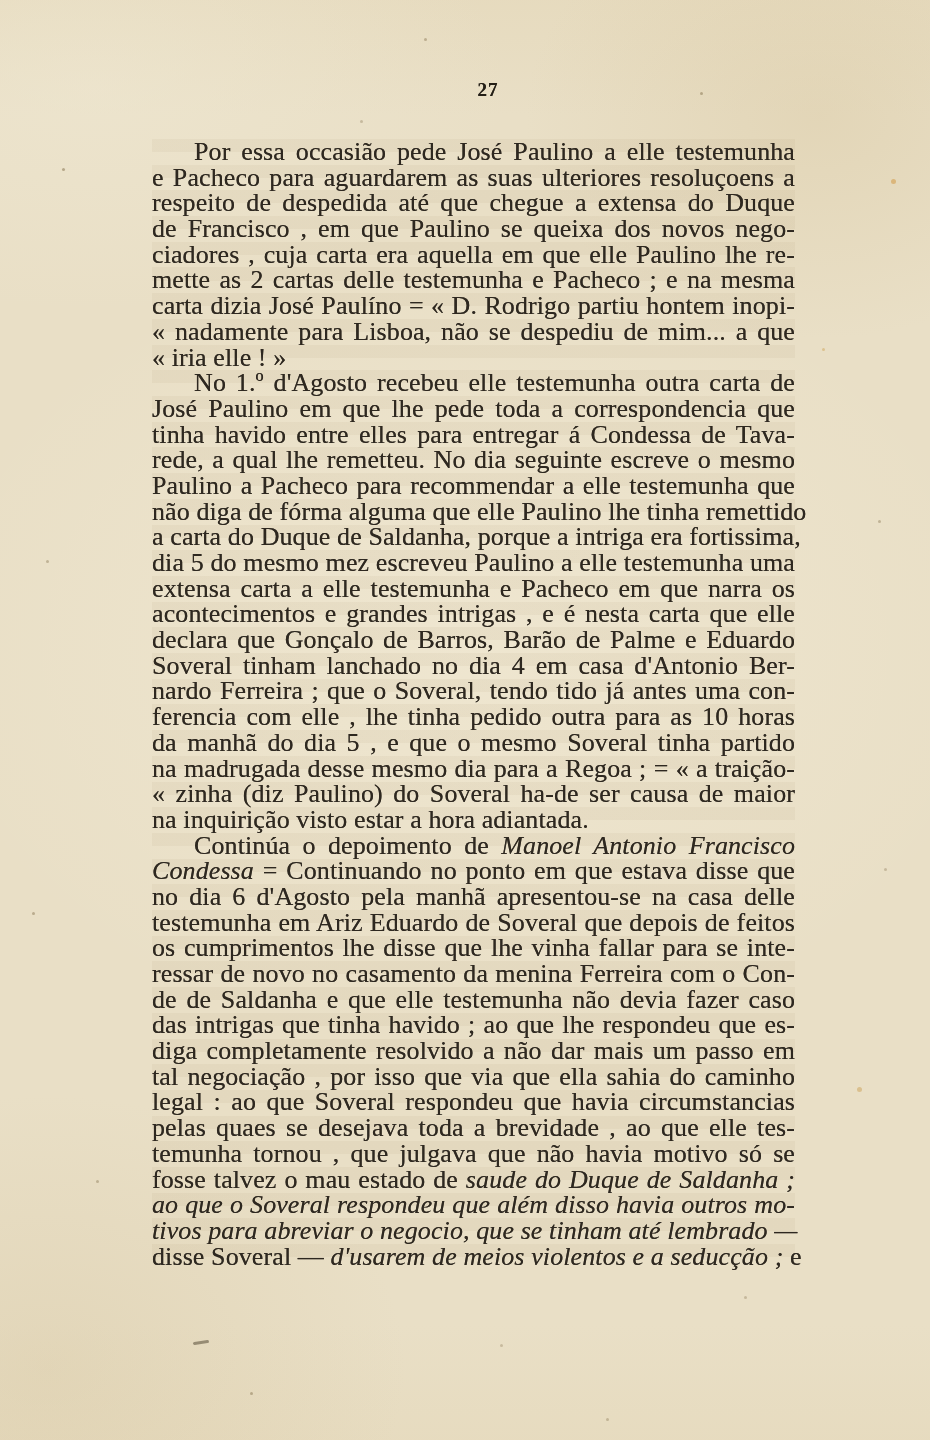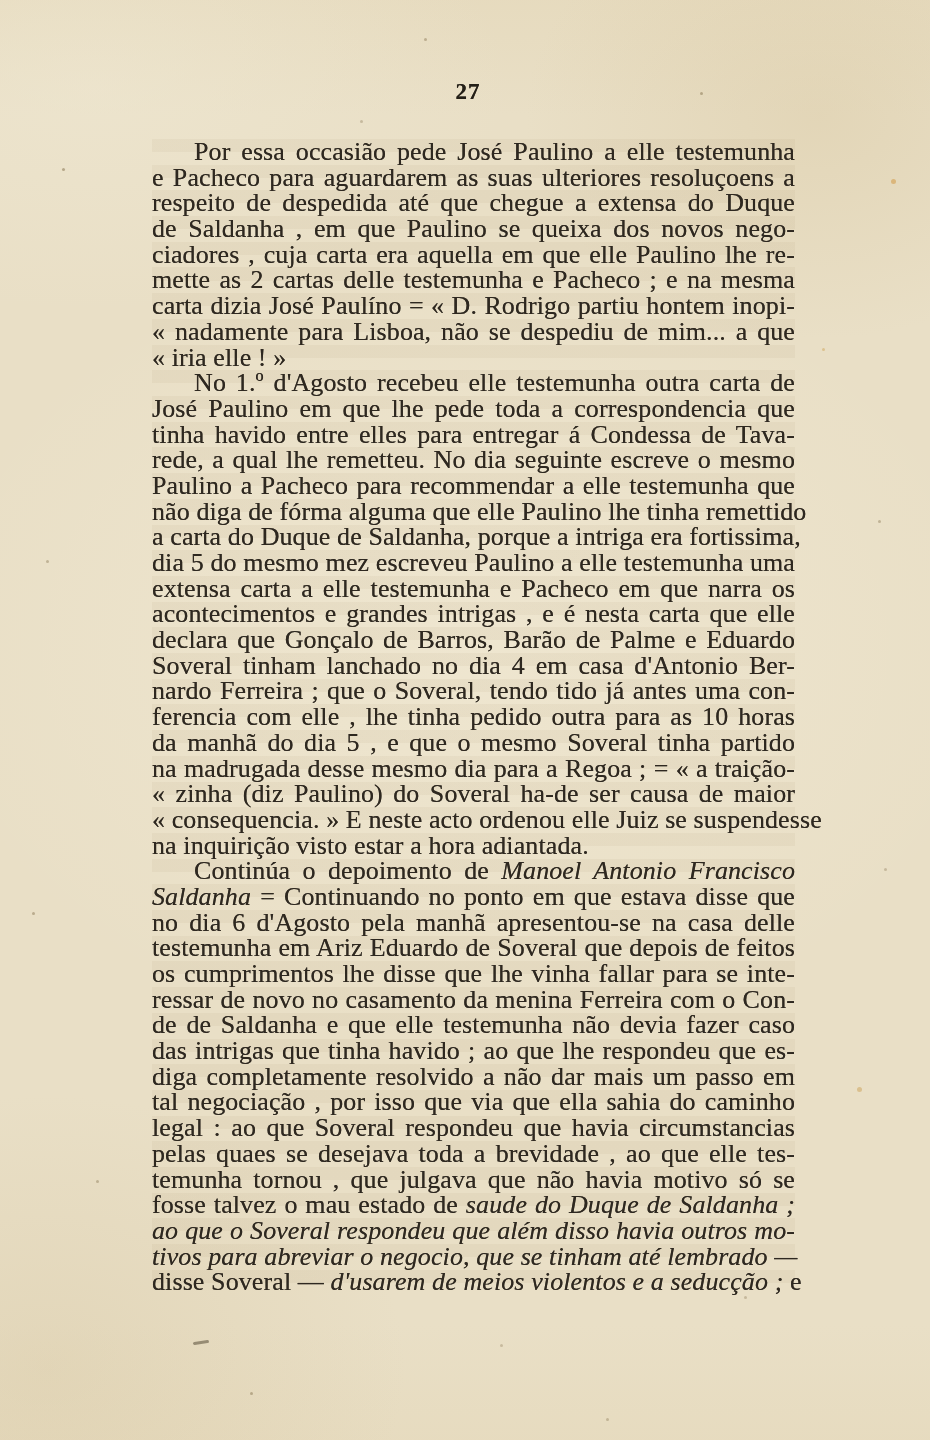--- a/index.html
+++ b/index.html
@@ -48,23 +48,23 @@
       360px 120px 0 0 rgba(115,95,58,0.30);
     pointer-events: none;
   }
   .pencil-dash {
     position: absolute; left: 193px; top: 1341px;
     width: 16px; height: 3px; border-radius: 2px;
     background: rgba(98,88,66,0.60);
     transform: rotate(-8deg);
   }
   .page-number {
-    position: absolute; left: 433px; top: 79px; width: 70px;
+    position: absolute; left: 453px; top: 79px; width: 70px;
     text-align: center;
-    font-size: 23px; font-weight: bold;
+    font-size: 19px; font-weight: bold;
     letter-spacing: 1px;
     color: #241f17;
     text-shadow: 0 0 0.6px rgba(36,31,23,0.8);
   }
   .text-block {
     position: absolute; left: 152px; top: 139px; width: 643px;
     background: repeating-linear-gradient(
       to bottom,
       rgba(150,125,85,0.07) 0px, rgba(150,125,85,0.07) 13px,
       rgba(150,125,85,0.00) 13px, rgba(150,125,85,0.00) 25.7px);
@@ -90,21 +90,21 @@
 
 <div class="paper-texture"></div>
 <div class="speckles"></div>
 
 <div class="page-number">27</div>
 
 <div class="text-block">
     <div class="line indent"><span>Por essa occasião pede José Paulino a elle testemunha</span></div>
     <div class="line"><span>e Pacheco para aguardarem as suas ulteriores resoluçoens a</span></div>
     <div class="line"><span>respeito de despedida até que chegue a extensa do Duque</span></div>
-    <div class="line"><span>de Saldanha , em que Paulino se queixa dos novos nego-</span></div>
+    <div class="line"><span>de Francisco , em que Paulino se queixa dos novos nego-</span></div>
     <div class="line"><span>ciadores , cuja carta era aquella em que elle Paulino lhe re-</span></div>
     <div class="line"><span>mette as 2 cartas delle testemunha e Pacheco ; e na mesma</span></div>
     <div class="line"><span>carta dizia José Paulíno = « D. Rodrigo partiu hontem inopi-</span></div>
     <div class="line"><span>« nadamente para Lisboa, não se despediu de mim... a que</span></div>
     <div class="line para-end"><span>« iria elle ! »</span></div>
     <div class="line indent"><span>No 1.º d'Agosto recebeu elle testemunha outra carta de</span></div>
     <div class="line"><span>José Paulino em que lhe pede toda a correspondencia que</span></div>
     <div class="line"><span>tinha havido entre elles para entregar á Condessa de Tava-</span></div>
     <div class="line"><span>rede, a qual lhe remetteu. No dia seguinte escreve o mesmo</span></div>
     <div class="line"><span>Paulino a Pacheco para recommendar a elle testemunha que</span></div>
@@ -113,24 +113,23 @@
     <div class="line"><span>dia 5 do mesmo mez escreveu Paulino a elle testemunha uma</span></div>
     <div class="line"><span>extensa carta a elle testemunha e Pacheco em que narra os</span></div>
     <div class="line"><span>acontecimentos e grandes intrigas , e é nesta carta que elle</span></div>
     <div class="line"><span>declara que Gonçalo de Barros, Barão de Palme e Eduardo</span></div>
     <div class="line"><span>Soveral tinham lanchado no dia 4 em casa d'Antonio Ber-</span></div>
     <div class="line"><span>nardo Ferreira ; que o Soveral, tendo tido já antes uma con-</span></div>
     <div class="line"><span>ferencia com elle , lhe tinha pedido outra para as 10 horas</span></div>
     <div class="line"><span>da manhã do dia 5 , e que o mesmo Soveral tinha partido</span></div>
     <div class="line"><span>na madrugada desse mesmo dia para a Regoa ; = « a traição-</span></div>
     <div class="line"><span>« zinha (diz Paulino) do Soveral ha-de ser causa de maior</span></div>
-    <div class="line"><span>« consequencia. » E neste acto ordenou elle Juiz se suspendesse</span></div>
     <div class="line para-end"><span>na inquirição visto estar a hora adiantada.</span></div>
     <div class="line indent"><span>Continúa o depoimento de </span><span class="it">Manoel Antonio Francisco</span></div>
-    <div class="line"><span class="it">Saldanha</span><span> = Continuando no ponto em que estava disse que</span></div>
+    <div class="line"><span class="it">Condessa</span><span> = Continuando no ponto em que estava disse que</span></div>
     <div class="line"><span>no dia 6 d'Agosto pela manhã apresentou-se na casa delle</span></div>
     <div class="line"><span>testemunha em Ariz Eduardo de Soveral que depois de feitos</span></div>
     <div class="line"><span>os cumprimentos lhe disse que lhe vinha fallar para se inte-</span></div>
     <div class="line"><span>ressar de novo no casamento da menina Ferreira com o Con-</span></div>
     <div class="line"><span>de de Saldanha e que elle testemunha não devia fazer caso</span></div>
     <div class="line"><span>das intrigas que tinha havido ; ao que lhe respondeu que es-</span></div>
     <div class="line"><span>diga completamente resolvido a não dar mais um passo em</span></div>
     <div class="line"><span>tal negociação , por isso que via que ella sahia do caminho</span></div>
     <div class="line"><span>legal : ao que Soveral respondeu que havia circumstancias</span></div>
     <div class="line"><span>pelas quaes se desejava toda a brevidade , ao que elle tes-</span></div>

